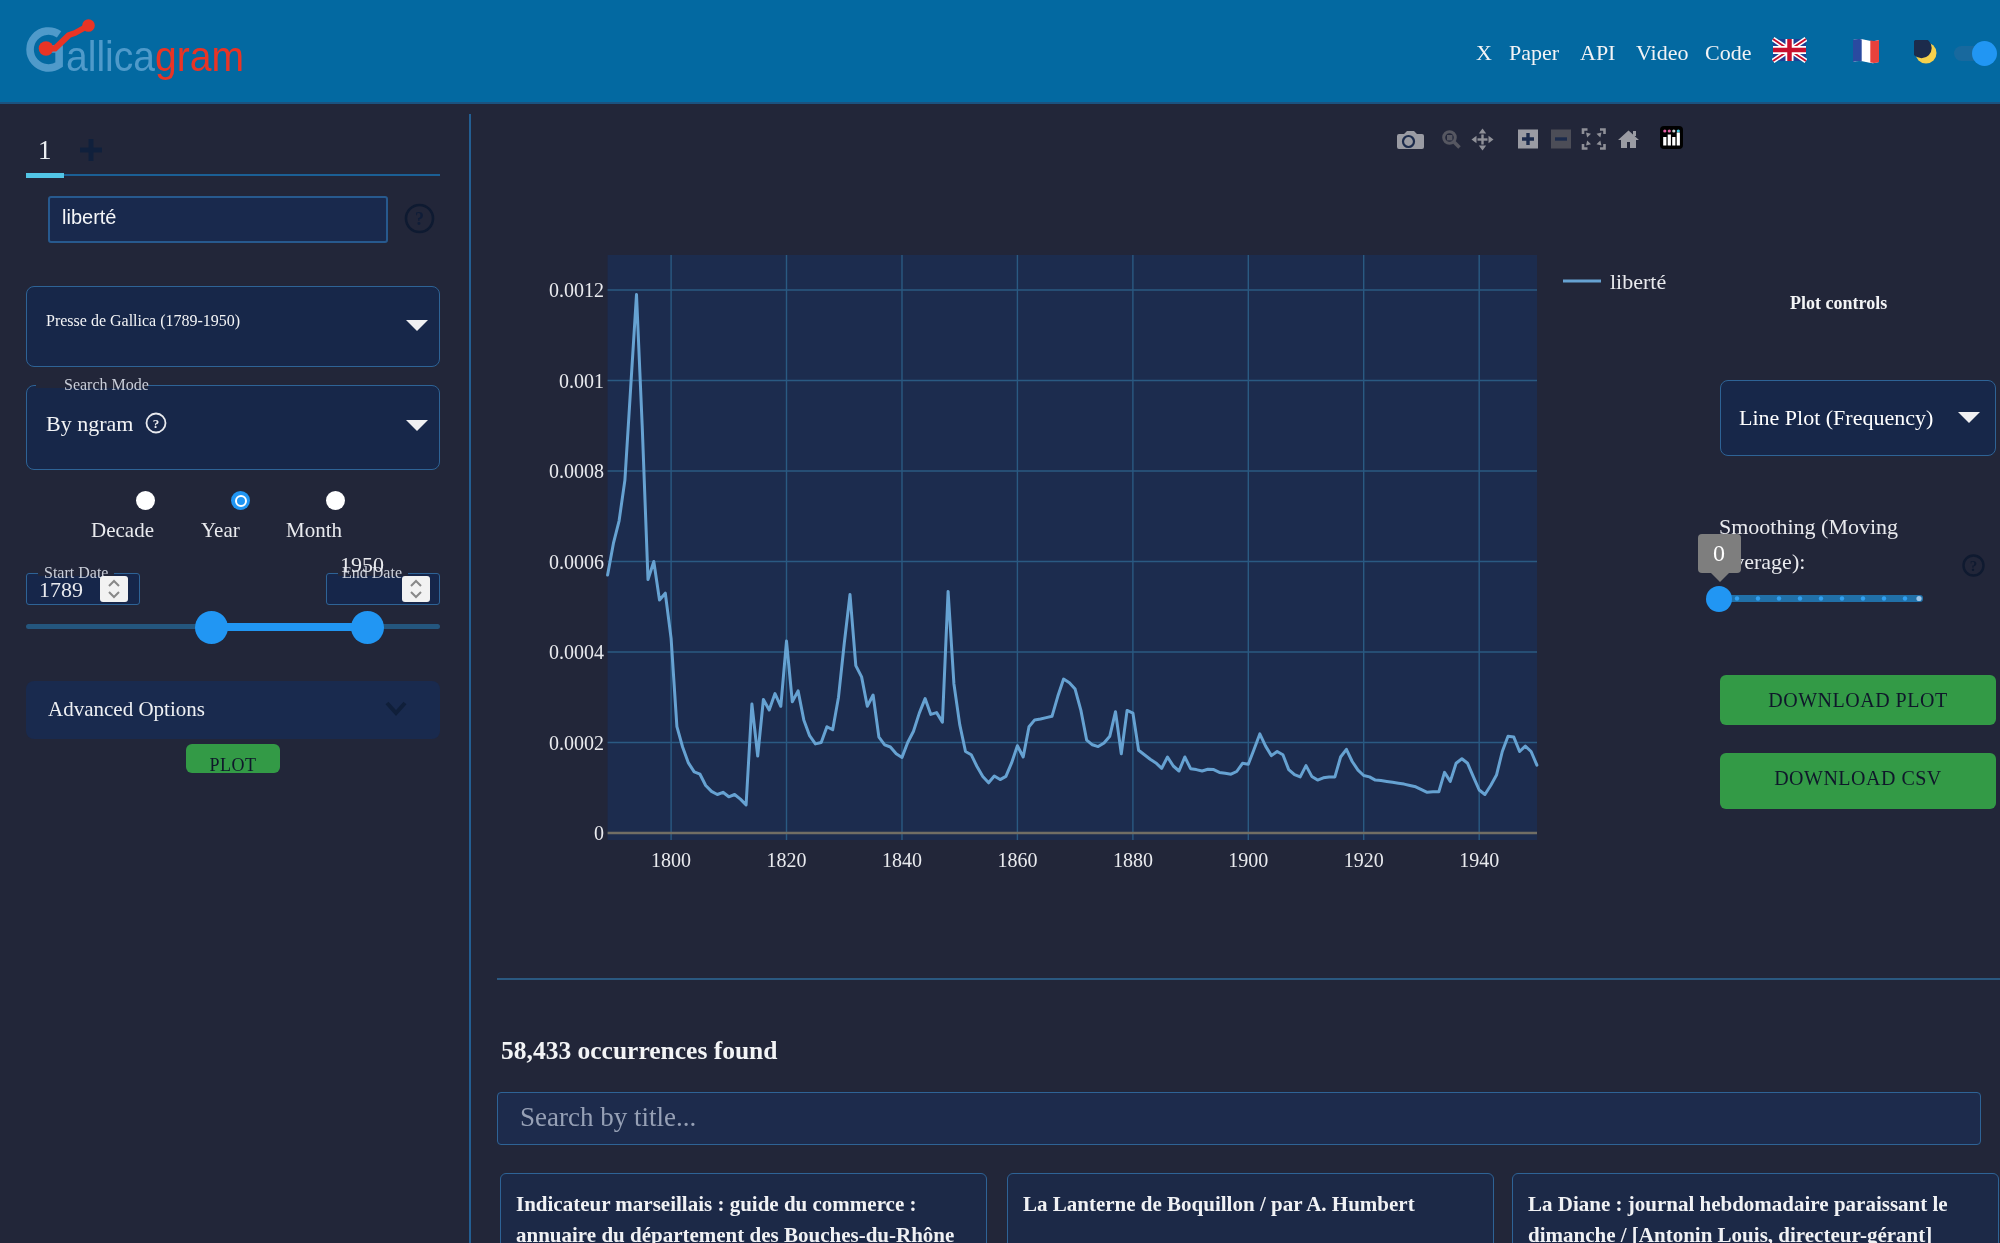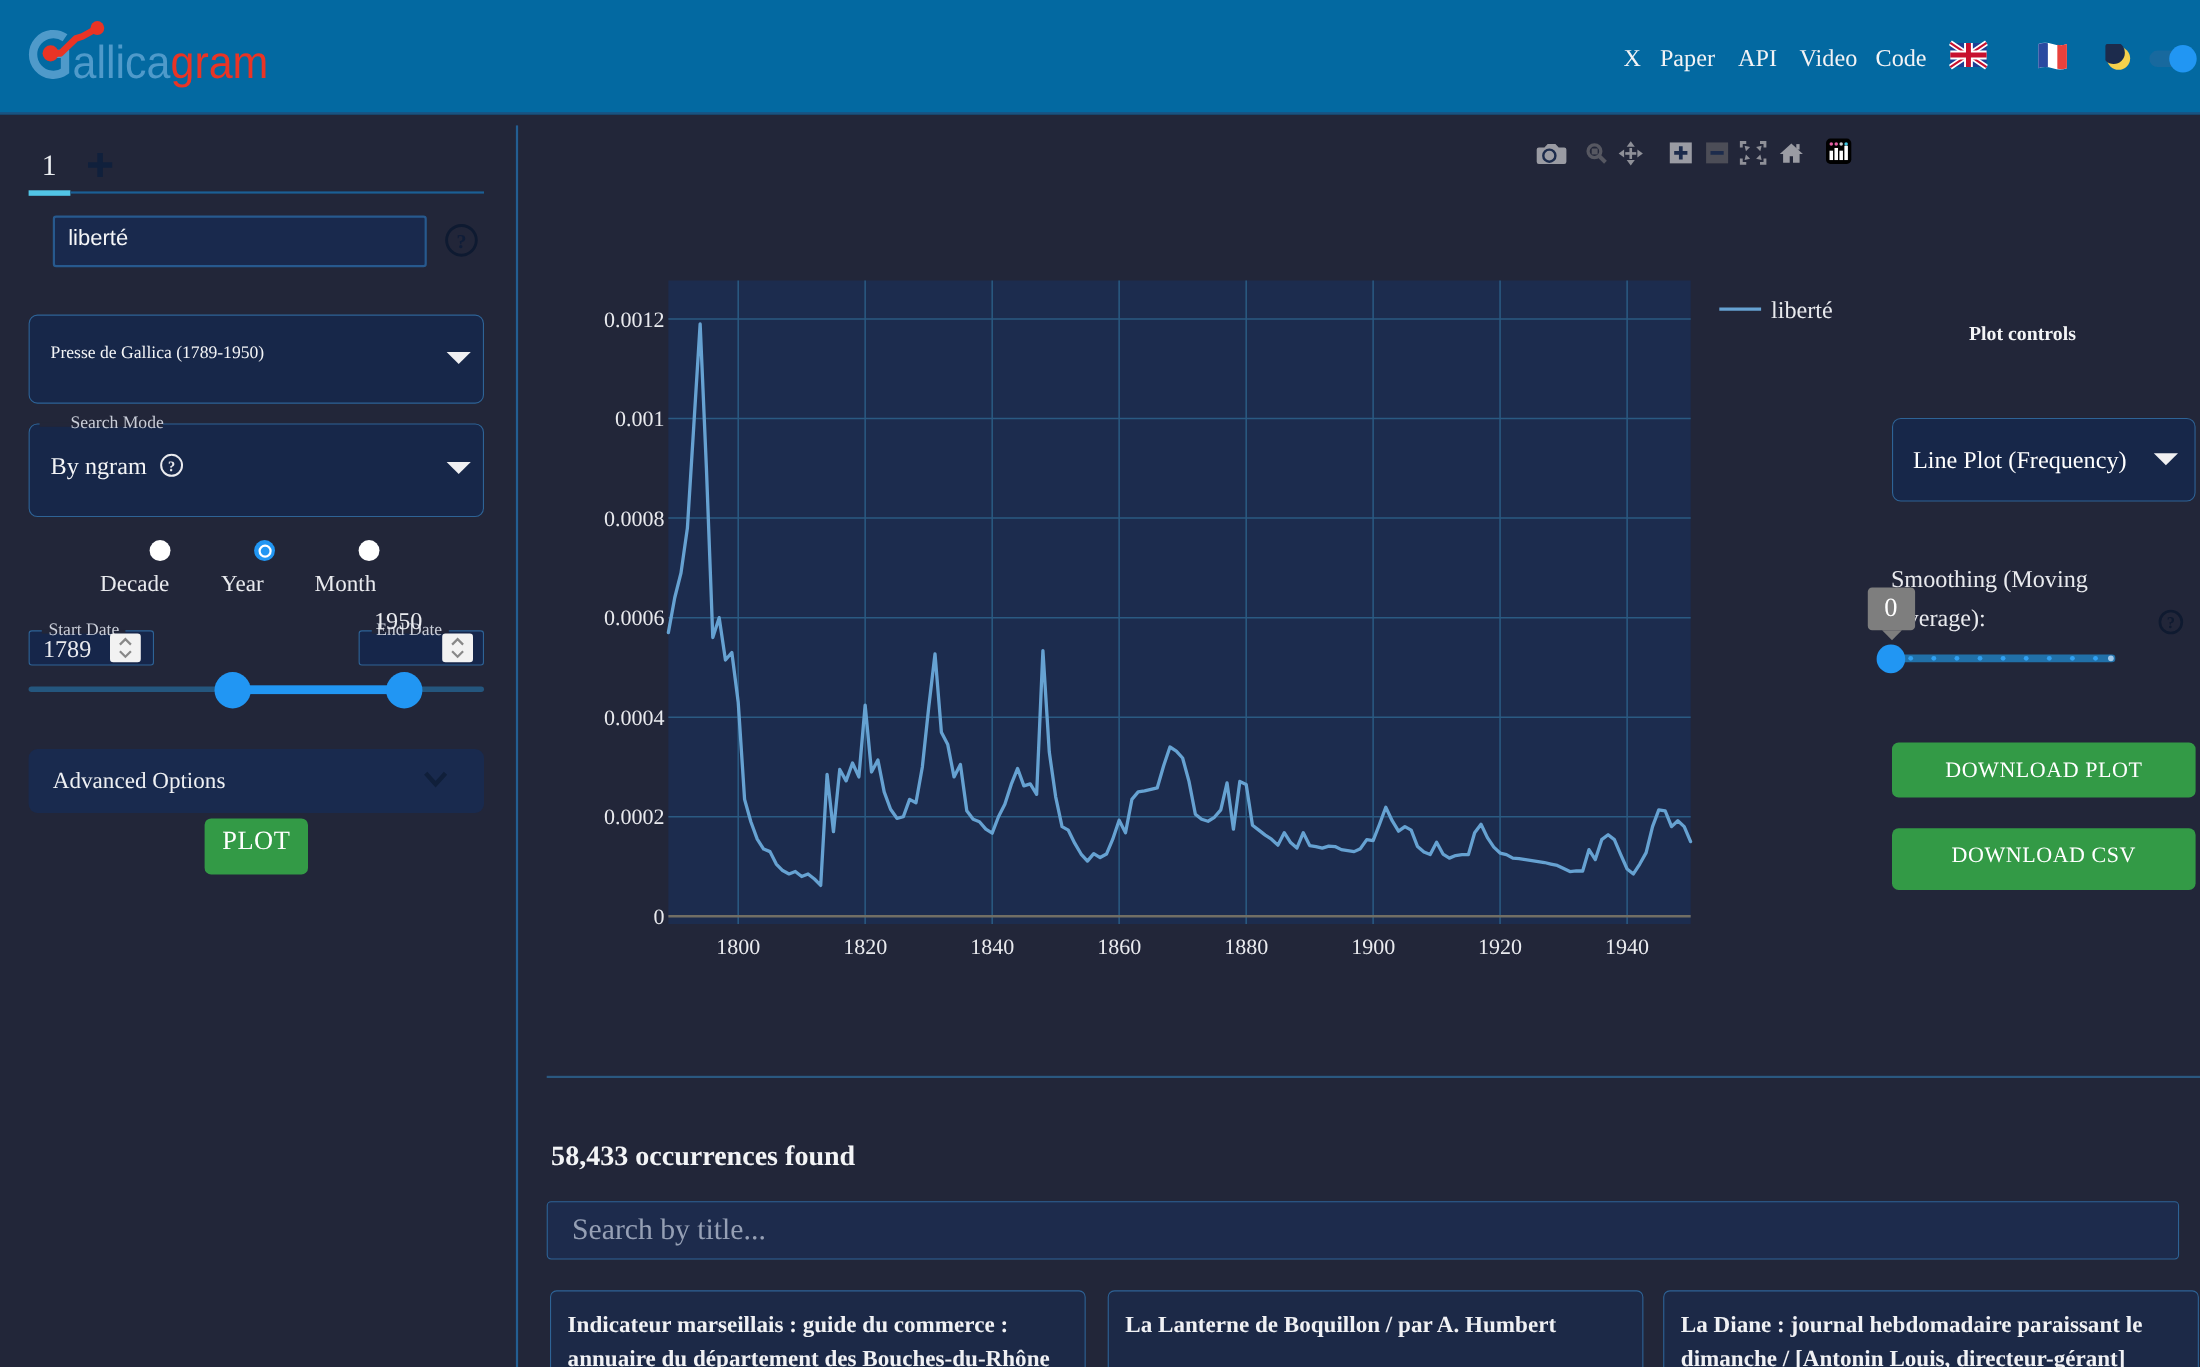--- a/index.html
+++ b/index.html
@@ -8,21 +8,21 @@
   .abs{position:absolute;}
   header{position:absolute;left:0;top:0;width:2000px;height:102px;background:#0369a1;
          border-bottom:2px solid #1b527f;}
   .navlink{position:absolute;top:40px;font-size:22px;color:#f3f3f5;}
   .sidebar-divider{position:absolute;left:469px;top:114px;width:2px;height:1129px;background:#235e92;}
   .panel{background:#172749;border:1.5px solid #2e6396;border-radius:8px;position:absolute;box-sizing:border-box;}
   .caret{width:0;height:0;border-left:11px solid transparent;border-right:11px solid transparent;
          border-top:11px solid #f0f0f2;position:absolute;}
   .floatlabel{position:absolute;color:#c9cdd8;font-size:16px;line-height:16px;}
   .bgap{position:absolute;background:#222639;}
-  .greenbtn{position:absolute;background:#339a46;color:#ffffff;border-radius:6px;text-align:center;
+  .greenbtn{position:absolute;background:#339a46;color:#0f172a;border-radius:6px;text-align:center;
             font-family:"Liberation Serif",serif;}
 </style>
 </head>
 <body>
 
 <header>
   <svg class="abs" style="left:0;top:0;" width="280" height="100" viewBox="0 0 280 100">
     <path d="M 59.1 34.3 A 18.5 18.5 0 1 0 59.1 64.7 L 59.1 49 L 46 49" fill="none" stroke="#4f9aca" stroke-width="7.6"></path>
     <text x="66" y="71" font-family="Liberation Sans, sans-serif" font-size="42" fill="#4f9aca" textLength="89" lengthAdjust="spacingAndGlyphs">allica</text>
     <text x="155" y="71" font-family="Liberation Sans, sans-serif" font-size="42" fill="#e93425" textLength="89" lengthAdjust="spacingAndGlyphs">gram</text>
@@ -120,21 +120,21 @@
   <div class="abs" style="left:211px;top:622.5px;width:156px;height:8px;background:#2196f3;"></div>
   <div class="abs" style="left:195px;top:611px;width:33px;height:33px;border-radius:50%;background:#2196f3;"></div>
   <div class="abs" style="left:351px;top:611px;width:33px;height:33px;border-radius:50%;background:#2196f3;"></div>
 
   <div class="abs" style="left:26px;top:681px;width:414px;height:58px;background:#192a4e;border-radius:8px;"></div>
   <span class="abs" style="left:48px;top:697px;font-size:21px;color:#eef0f3;">Advanced Options</span>
   <svg class="abs" style="left:384px;top:700px;" width="24" height="18" viewBox="0 0 24 18">
     <path d="M3 3 L12 13 L21 3" fill="none" stroke="#101f3a" stroke-width="4"></path>
   </svg>
 
-  <div class="greenbtn" style="left:186px;top:744px;width:94px;height:51px;font-size:24px;line-height:43px;letter-spacing:0.5px;">PLOT</div>
+  <div class="greenbtn" style="left:186px;top:744px;width:94px;height:29px;font-size:18px;line-height:43px;letter-spacing:0.5px;">PLOT</div>
 </div>
 
 <svg id="chart" class="abs" style="left:500px;top:110px;" width="1200" height="790" viewBox="0 0 1200 790">
   <rect x="107.6" y="145" width="929.4" height="585" fill="#1c2c4e"></rect>
   <line x1="171.1" y1="145" x2="171.1" y2="730" stroke="#2a5a82" stroke-width="1.4"></line>
   <line x1="286.5" y1="145" x2="286.5" y2="730" stroke="#2a5a82" stroke-width="1.4"></line>
   <line x1="402.0" y1="145" x2="402.0" y2="730" stroke="#2a5a82" stroke-width="1.4"></line>
   <line x1="517.4" y1="145" x2="517.4" y2="730" stroke="#2a5a82" stroke-width="1.4"></line>
   <line x1="632.9" y1="145" x2="632.9" y2="730" stroke="#2a5a82" stroke-width="1.4"></line>
   <line x1="748.3" y1="145" x2="748.3" y2="730" stroke="#2a5a82" stroke-width="1.4"></line>

